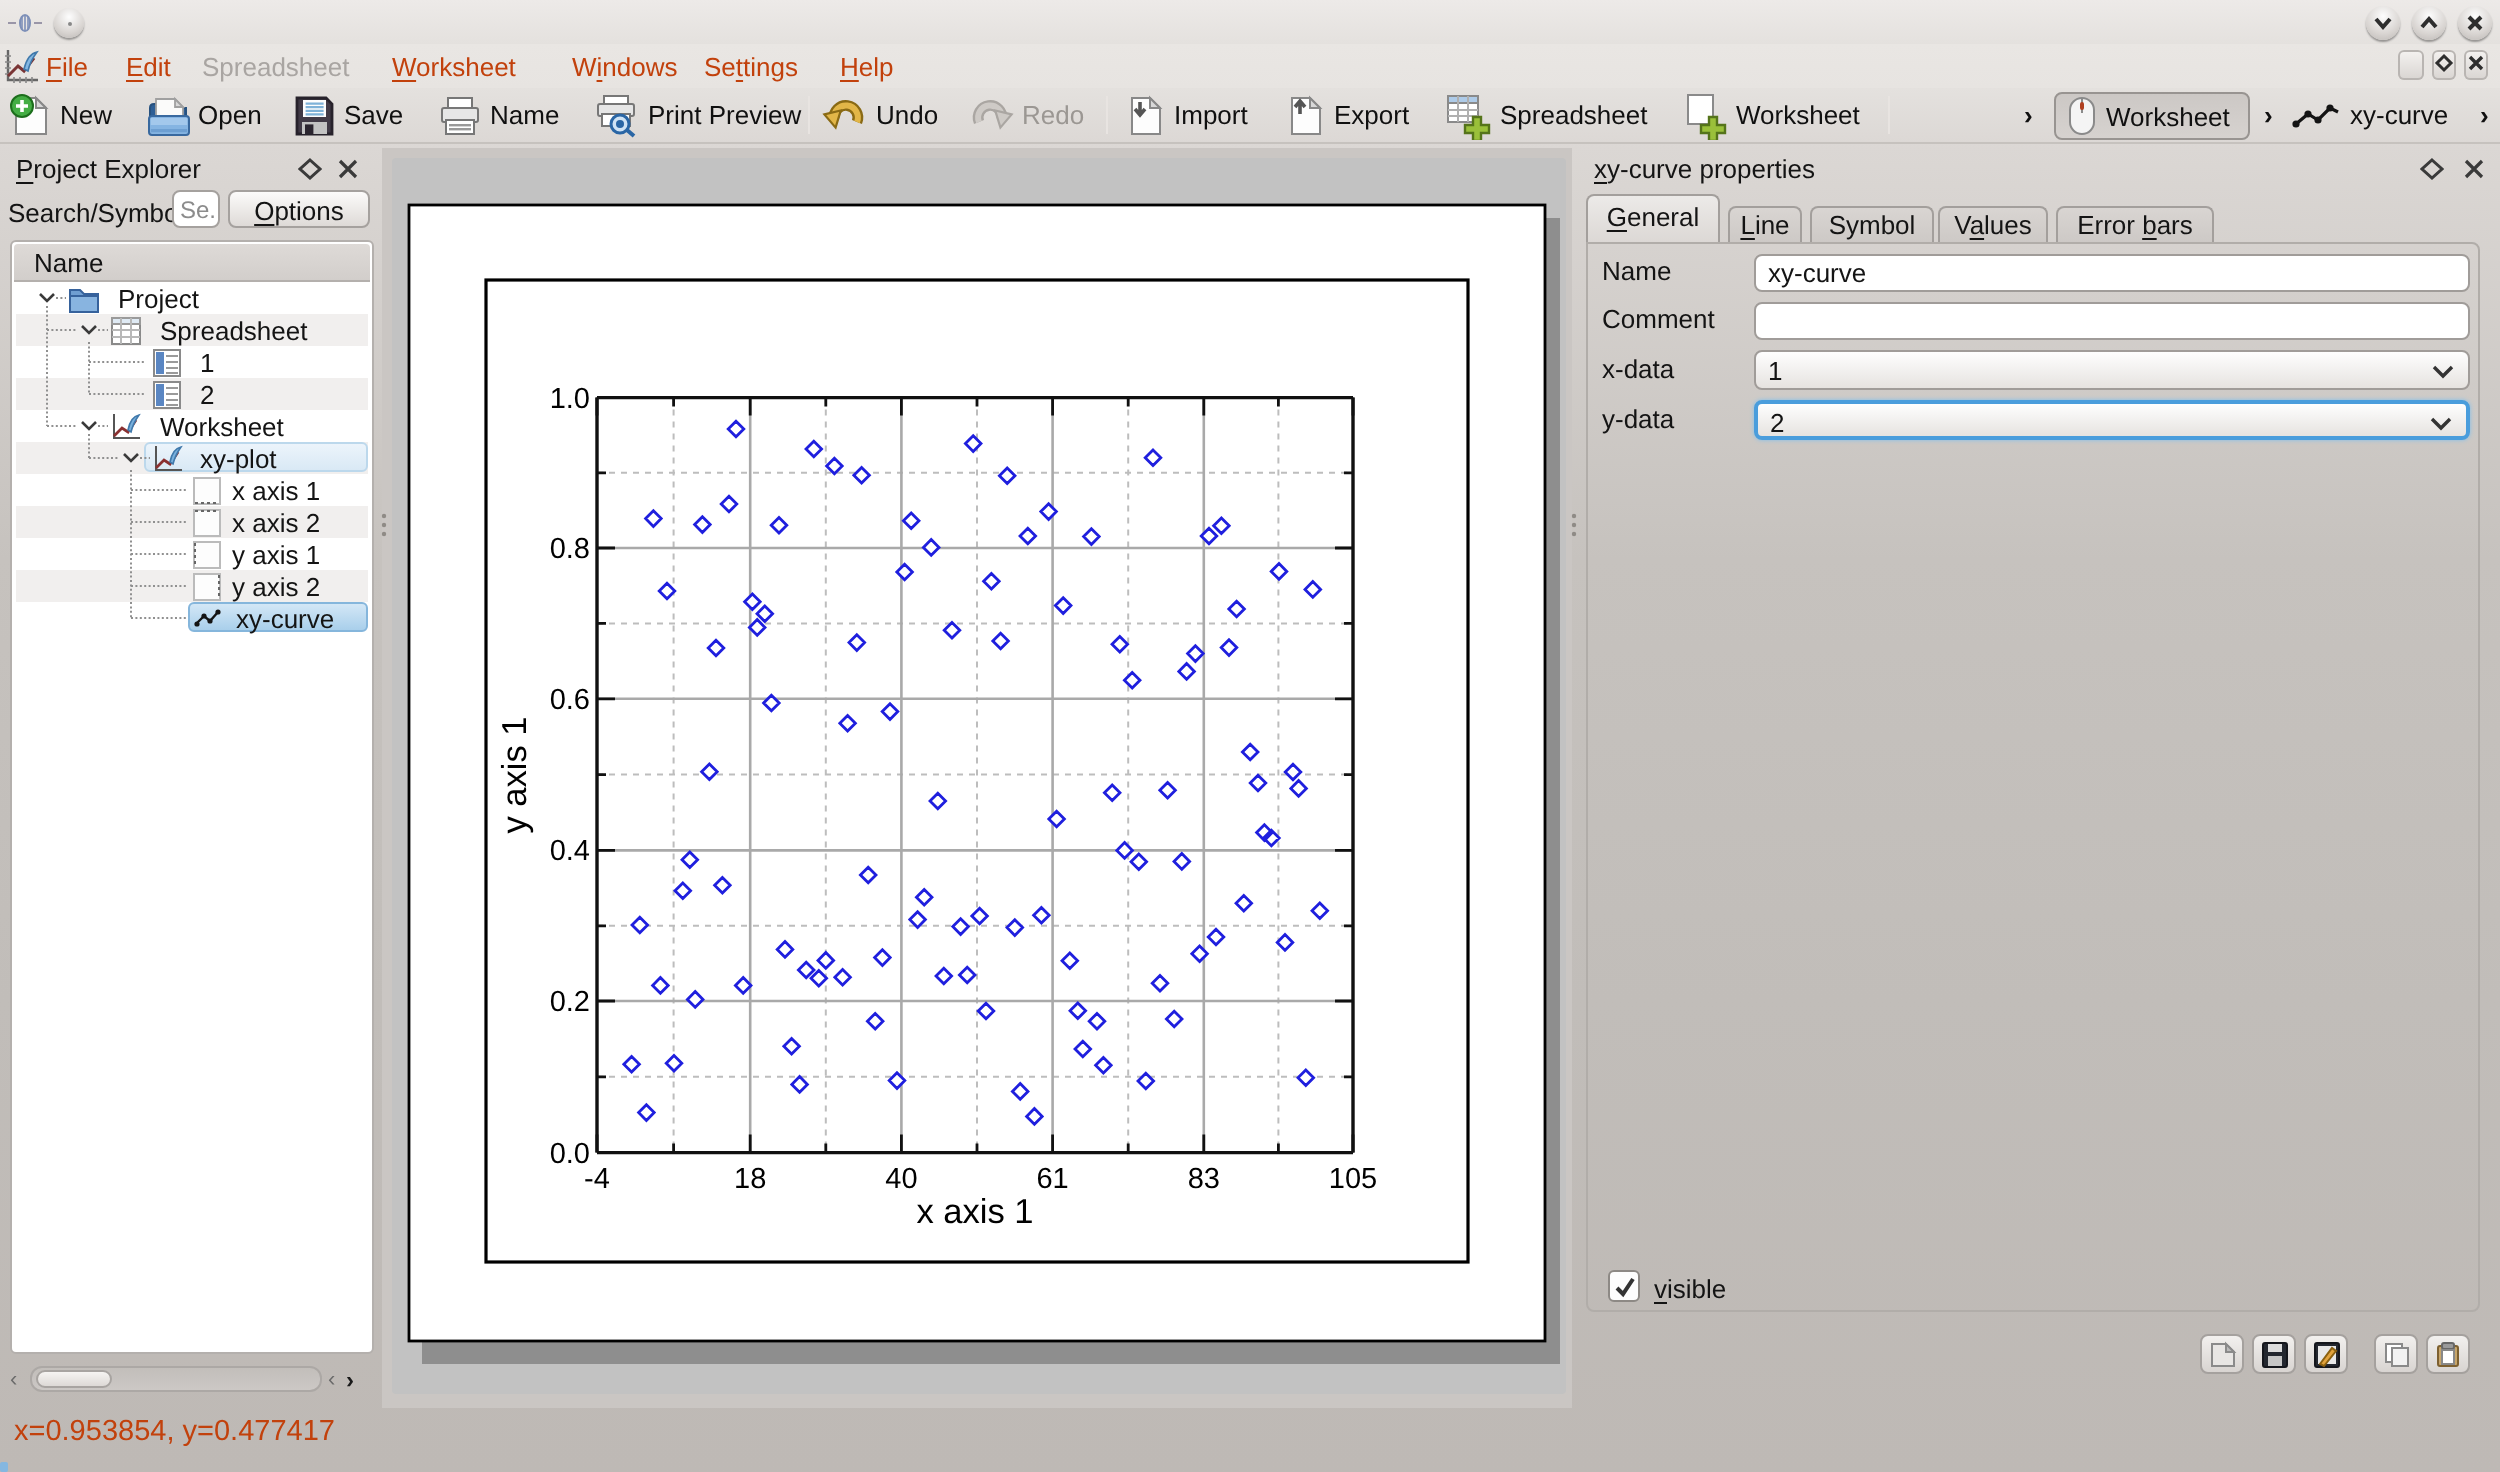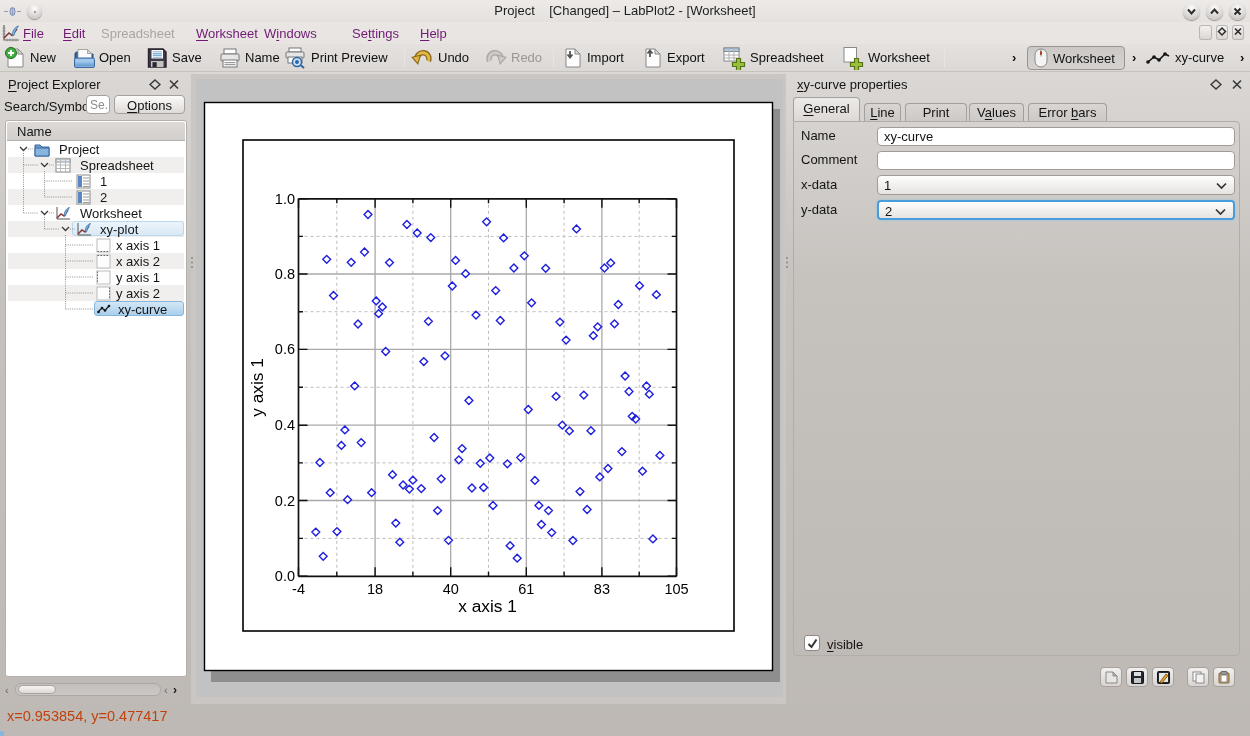--- a/index.html
+++ b/index.html
@@ -12,21 +12,21 @@
 #titlebar { left:0; top:0; width:1250px; height:22px;
   background:linear-gradient(#edeae8,#e4e1de); }
 #titletext { left:0; top:3px; width:1250px; text-align:center; color:#1d1d1d; font-size:13px; }
 .circbtn { width:17px; height:17px; border-radius:50%;
   background:radial-gradient(circle at 50% 30%, #fdfdfd, #d9d5d2 60%, #bab6b3);
   box-shadow:0 1px 1px rgba(0,0,0,0.35); top:3px; }
 .circbtn svg { position:absolute; left:2px; top:2px; }
 
 
 #menubar { left:0; top:22px; width:1250px; height:22px; background:transparent; }
-.menuitem { position:absolute; top:4px; font-size:13px; color:#701a75; }
+.menuitem { position:absolute; top:4px; font-size:13px; color:#c2410c; }
 .mnem { text-decoration:underline; text-underline-offset:2px; }
 .mdibtn { position:absolute; top:3px; width:16px; height:15px; border-radius:3px;
   background:linear-gradient(#f5f3f1,#d8d4d1); box-shadow:0 0 0 1px #b9b5b2 inset; }
 
 
 #toolbar { left:0; top:44px; width:1250px; height:28px;
   background:linear-gradient(#e4e1de,#dcd8d5); border-bottom:1px solid #c6c2be; }
 .tbtn { position:absolute; top:0; height:27px; display:flex; align-items:center; gap:4px; font-size:13px; color:#101010; }
 .tsep { position:absolute; top:4px; width:1px; height:19px; background:#b9b5b2; border-right:1px solid #e8e4e1; }
 
@@ -53,21 +53,20 @@
   background:linear-gradient(#fefefe,#e6e3e0); border:1px solid #a09c99; border-radius:4px;
   font-size:13px; padding:2px 6px; color:#141414; }
 
 
 #status { left:0; top:704px; width:1250px; height:32px; background:transparent; }
 </style>
 </head>
 <body>
 
 <div class="abs" id="titlebar">
-  <div class="abs" id="titletext">Project&nbsp;&nbsp;&nbsp;&nbsp;[Changed] – LabPlot2 - [Worksheet]</div>
   <svg class="abs" style="left:4px; top:7px;" width="17" height="9" viewBox="0 0 17 9">
     <path d="M0 4.5 h4 M13 4.5 h4" stroke="#9a96a8" stroke-width="1"></path>
     <path d="M6 4.5 a2.5 4 0 1 0 5 0 a2.5 4 0 1 0 -5 0" fill="none" stroke="#7e90b8"></path>
     <path d="M7 1 v7 M8.5 0.5 v8 M10 1 v7" stroke="#7e90b8" stroke-width="0.8"></path>
   </svg>
   <div class="abs circbtn" style="left:27px; top:4px; width:15px; height:15px;">
       <div style="position:absolute;left:6.5px;top:6.5px;width:2px;height:2px;border-radius:50%;background:#888;"></div>
     </div>
   <div class="abs circbtn" style="left:1183px;">
       <svg width="13" height="13" viewBox="0 0 13 13">
@@ -84,21 +83,21 @@
         <path d="M3.5 3.5 L9.5 9.5 M9.5 3.5 L3.5 9.5" stroke="#2e2e2e" stroke-width="2"></path>
       </svg>
     </div>
 </div>
 
 <div class="abs" id="menubar">
   <span class="menuitem" style="left:23px;"><span class="mnem">F</span>ile</span>
   <span class="menuitem" style="left:63px;"><span class="mnem">E</span>dit</span>
   <span class="menuitem" style="left:101px; color:#a9a5a2;">Spreadsheet</span>
   <span class="menuitem" style="left:196px;"><span class="mnem">W</span>orksheet</span>
-  <span class="menuitem" style="left:264px;text-align:center;">W<span class="mnem">i</span>ndows</span>
+  <span class="menuitem" style="left:286px;text-align:center;">W<span class="mnem">i</span>ndows</span>
   <span class="menuitem" style="left:352px;">Se<span class="mnem">t</span>tings</span>
   <span class="menuitem" style="left:420px;"><span class="mnem">H</span>elp</span>
   <svg class="abs" style="left:1px; top:2px;" width="19" height="19" viewBox="0 0 19 19">
     <path d="M3 1 V16 H18" stroke="#666" fill="none" stroke-width="1.2"></path>
     <path d="M1.5 4 h3 M1.5 7 h3 M1.5 10 h3 M1.5 13 h3 M6 14.5 v3 M9 14.5 v3 M12 14.5 v3 M15 14.5 v3" stroke="#888" stroke-width="0.8"></path>
     <path d="M3 14 L8 9 L11 11.5 L16 5" stroke="#7a3535" stroke-width="1.5" fill="none"></path>
     <path d="M11 10.5 C12.5 4.5 15 2.5 17.5 2 C14.5 6 13.5 9 13 11.5 Z" fill="#85b7e2" stroke="#4079ab" stroke-width="0.8"></path>
   </svg>
   <div class="mdibtn" style="left:1199px; width:13px;"></div>
   <div class="mdibtn" style="left:1216px; width:12px;"><svg width="12" height="13" viewBox="0 0 12 13">
@@ -148,21 +147,21 @@
     <svg width="22" height="22" viewBox="0 0 22 22">
       <rect x="5" y="2" width="12" height="5" fill="#fff" stroke="#777"></rect>
       <rect x="2" y="7" width="18" height="7" rx="1" fill="#e6e6e6" stroke="#777"></rect>
       <rect x="4" y="13" width="14" height="7" fill="#fff" stroke="#777"></rect>
       <rect x="5.5" y="15" width="11" height="1.2" fill="#999"></rect>
       <rect x="5.5" y="17" width="11" height="1.2" fill="#999"></rect>
     </svg>
       <span>Name</span>
   </div>
 
-  <div class="tbtn" style="left:284px;">
+  <div class="tbtn" style="left:297px;">
     <svg width="23" height="23" viewBox="0 0 23 23">
       <rect x="5" y="2" width="12" height="4" fill="#fff" stroke="#777"></rect>
       <rect x="2" y="6" width="18" height="6" rx="1" fill="#e6e6e6" stroke="#777"></rect>
       <rect x="4" y="11" width="14" height="6" fill="#fff" stroke="#777"></rect>
       <circle cx="13" cy="16" r="4.5" fill="#cfe3f5" stroke="#2a66a5" stroke-width="1.5"></circle>
       <circle cx="13" cy="16" r="2" fill="#2a66a5"></circle>
       <path d="M16.5 19 l3.5 3" stroke="#2a66a5" stroke-width="2"></path>
     </svg>
       <span>Print Preview</span>
   </div>
@@ -397,21 +396,21 @@
   <div class="abs" style="left:10px; top:5px; font-size:13px;"><span class="mnem">x</span>y-curve properties</div>
   <svg class="abs" style="left:423px; top:7px;" width="12" height="11" viewBox="0 0 12 11">
     <path d="M6 1 L11 5.5 L6 10 L1 5.5 Z" fill="none" stroke="#3a3a3a" stroke-width="1.5"></path>
   </svg>
   <svg class="abs" style="left:444px; top:7px;" width="12" height="11" viewBox="0 0 12 11">
     <path d="M2 1.5 L10 9.5 M10 1.5 L2 9.5" stroke="#3a3a3a" stroke-width="1.6"></path>
   </svg>
 
   <div class="tab active" style="left:6px;  top:25px; width:67px;"><span class="mnem">G</span>eneral</div>
   <div class="tab" style="left:77px;  top:31px; width:37px; height:18px; padding-top:1px;"><span class="mnem">L</span>ine</div>
-  <div class="tab" style="left:118px; top:31px; width:62px; height:18px; padding-top:1px;">Print</div>
+  <div class="tab" style="left:118px; top:31px; width:62px; height:18px; padding-top:1px;">Symbol</div>
   <div class="tab" style="left:182px; top:31px; width:55px; height:18px; padding-top:1px;">V<span class="mnem">a</span>lues</div>
   <div class="tab" style="left:241px; top:31px; width:79px; height:18px; padding-top:1px;">Error <span class="mnem">b</span>ars</div>
 
   <div class="abs" style="left:6px; top:49px; width:447px; height:535px; border:1px solid #b1ada9; border-radius:0 4px 4px 4px;"></div>
   <div class="flabel" style="left:14px; top:56px;">Name</div>
   <div class="flabel" style="left:14px; top:80px;">Comment</div>
   <div class="flabel" style="left:14px; top:105px;">x-data</div>
   <div class="flabel" style="left:14px; top:130px;">y-data</div>
   <input class="tinput" style="top: 55px;" value="xy-curve">
   <input class="tinput" style="top: 79px;" value="">

